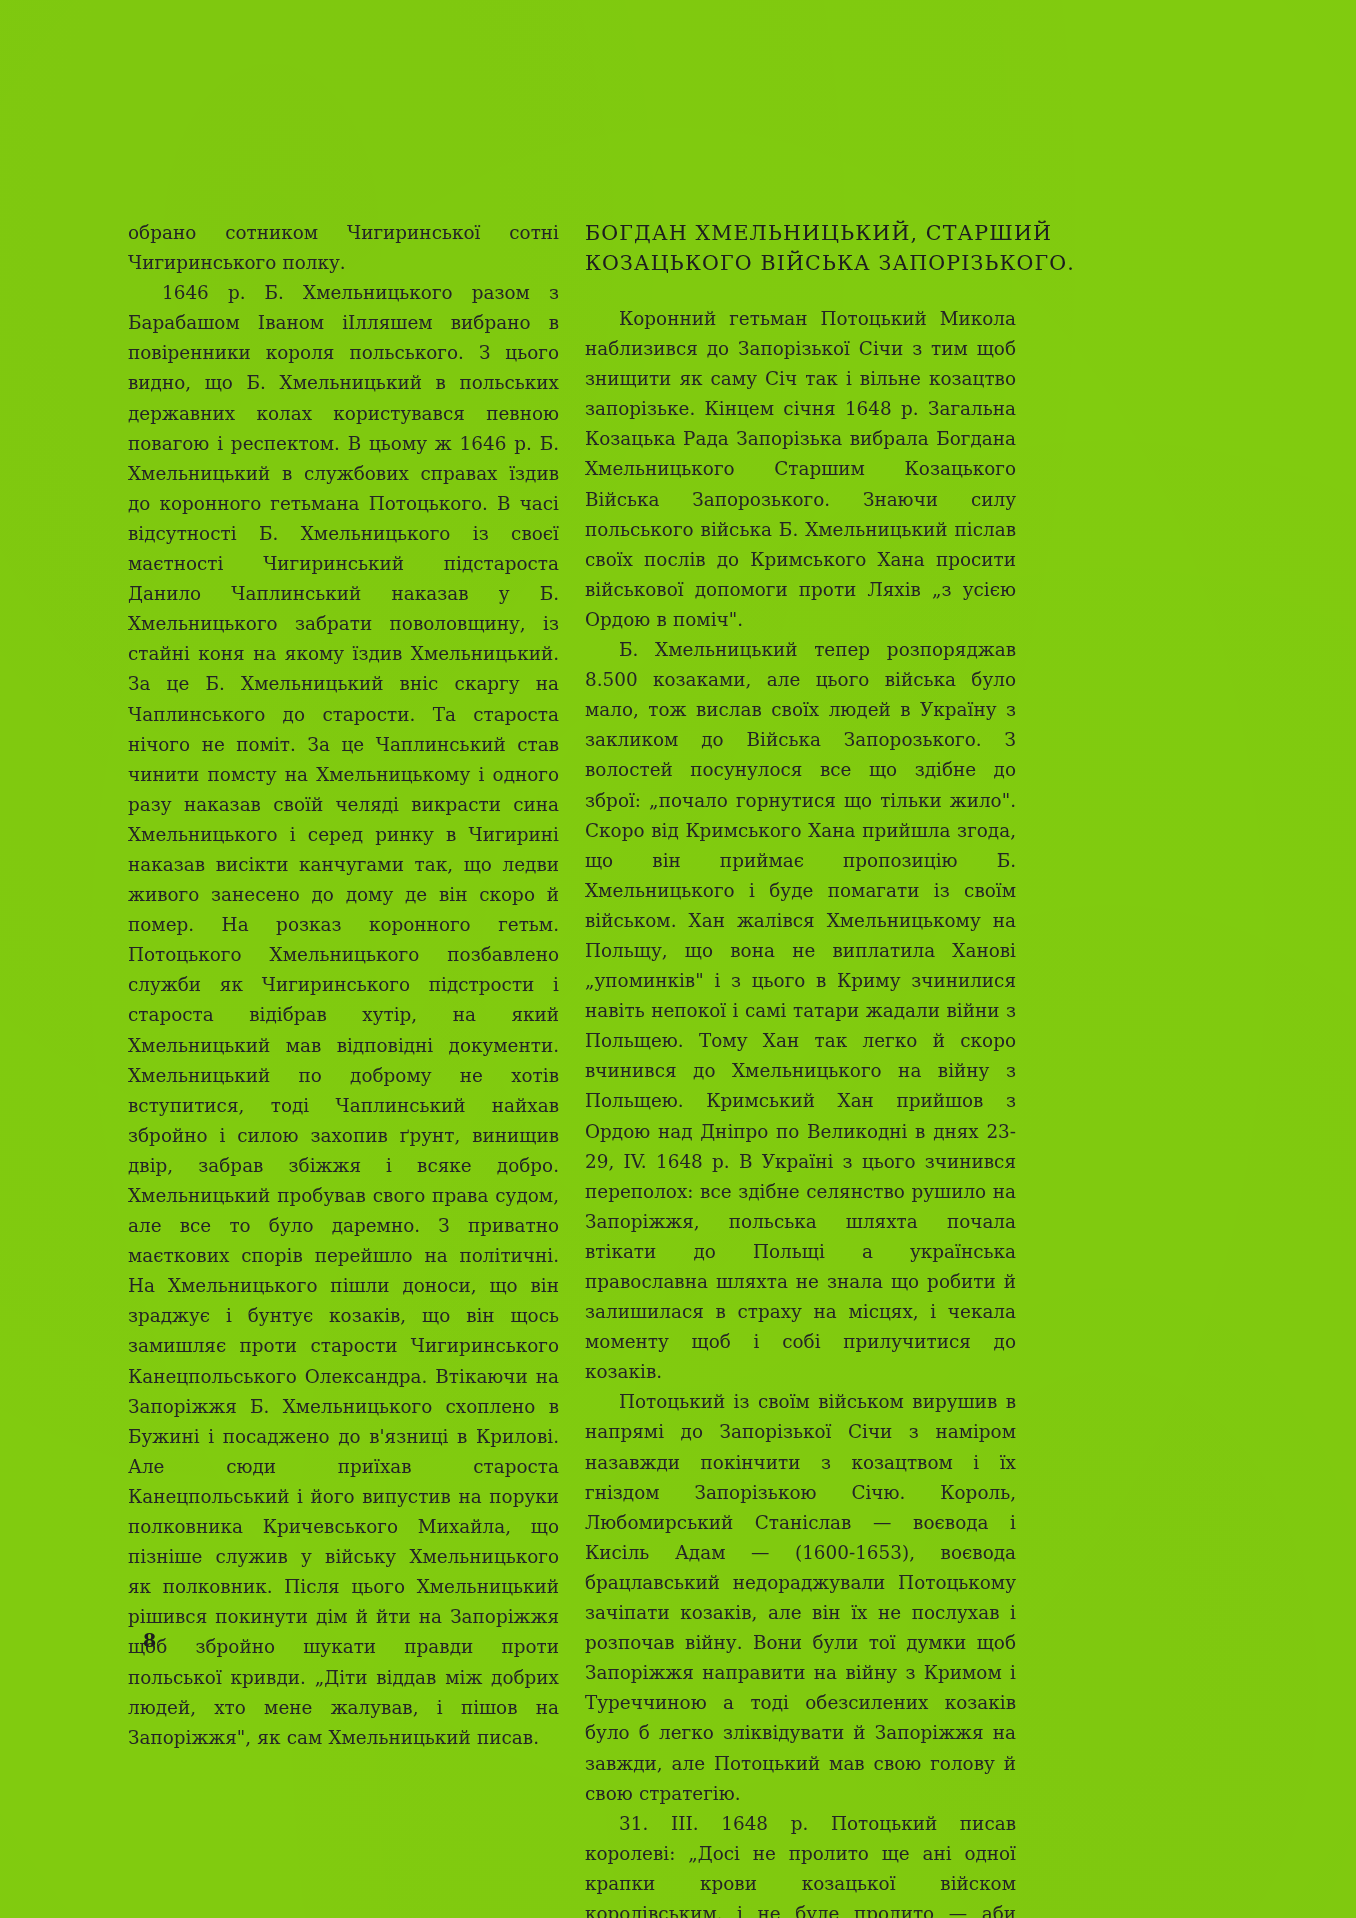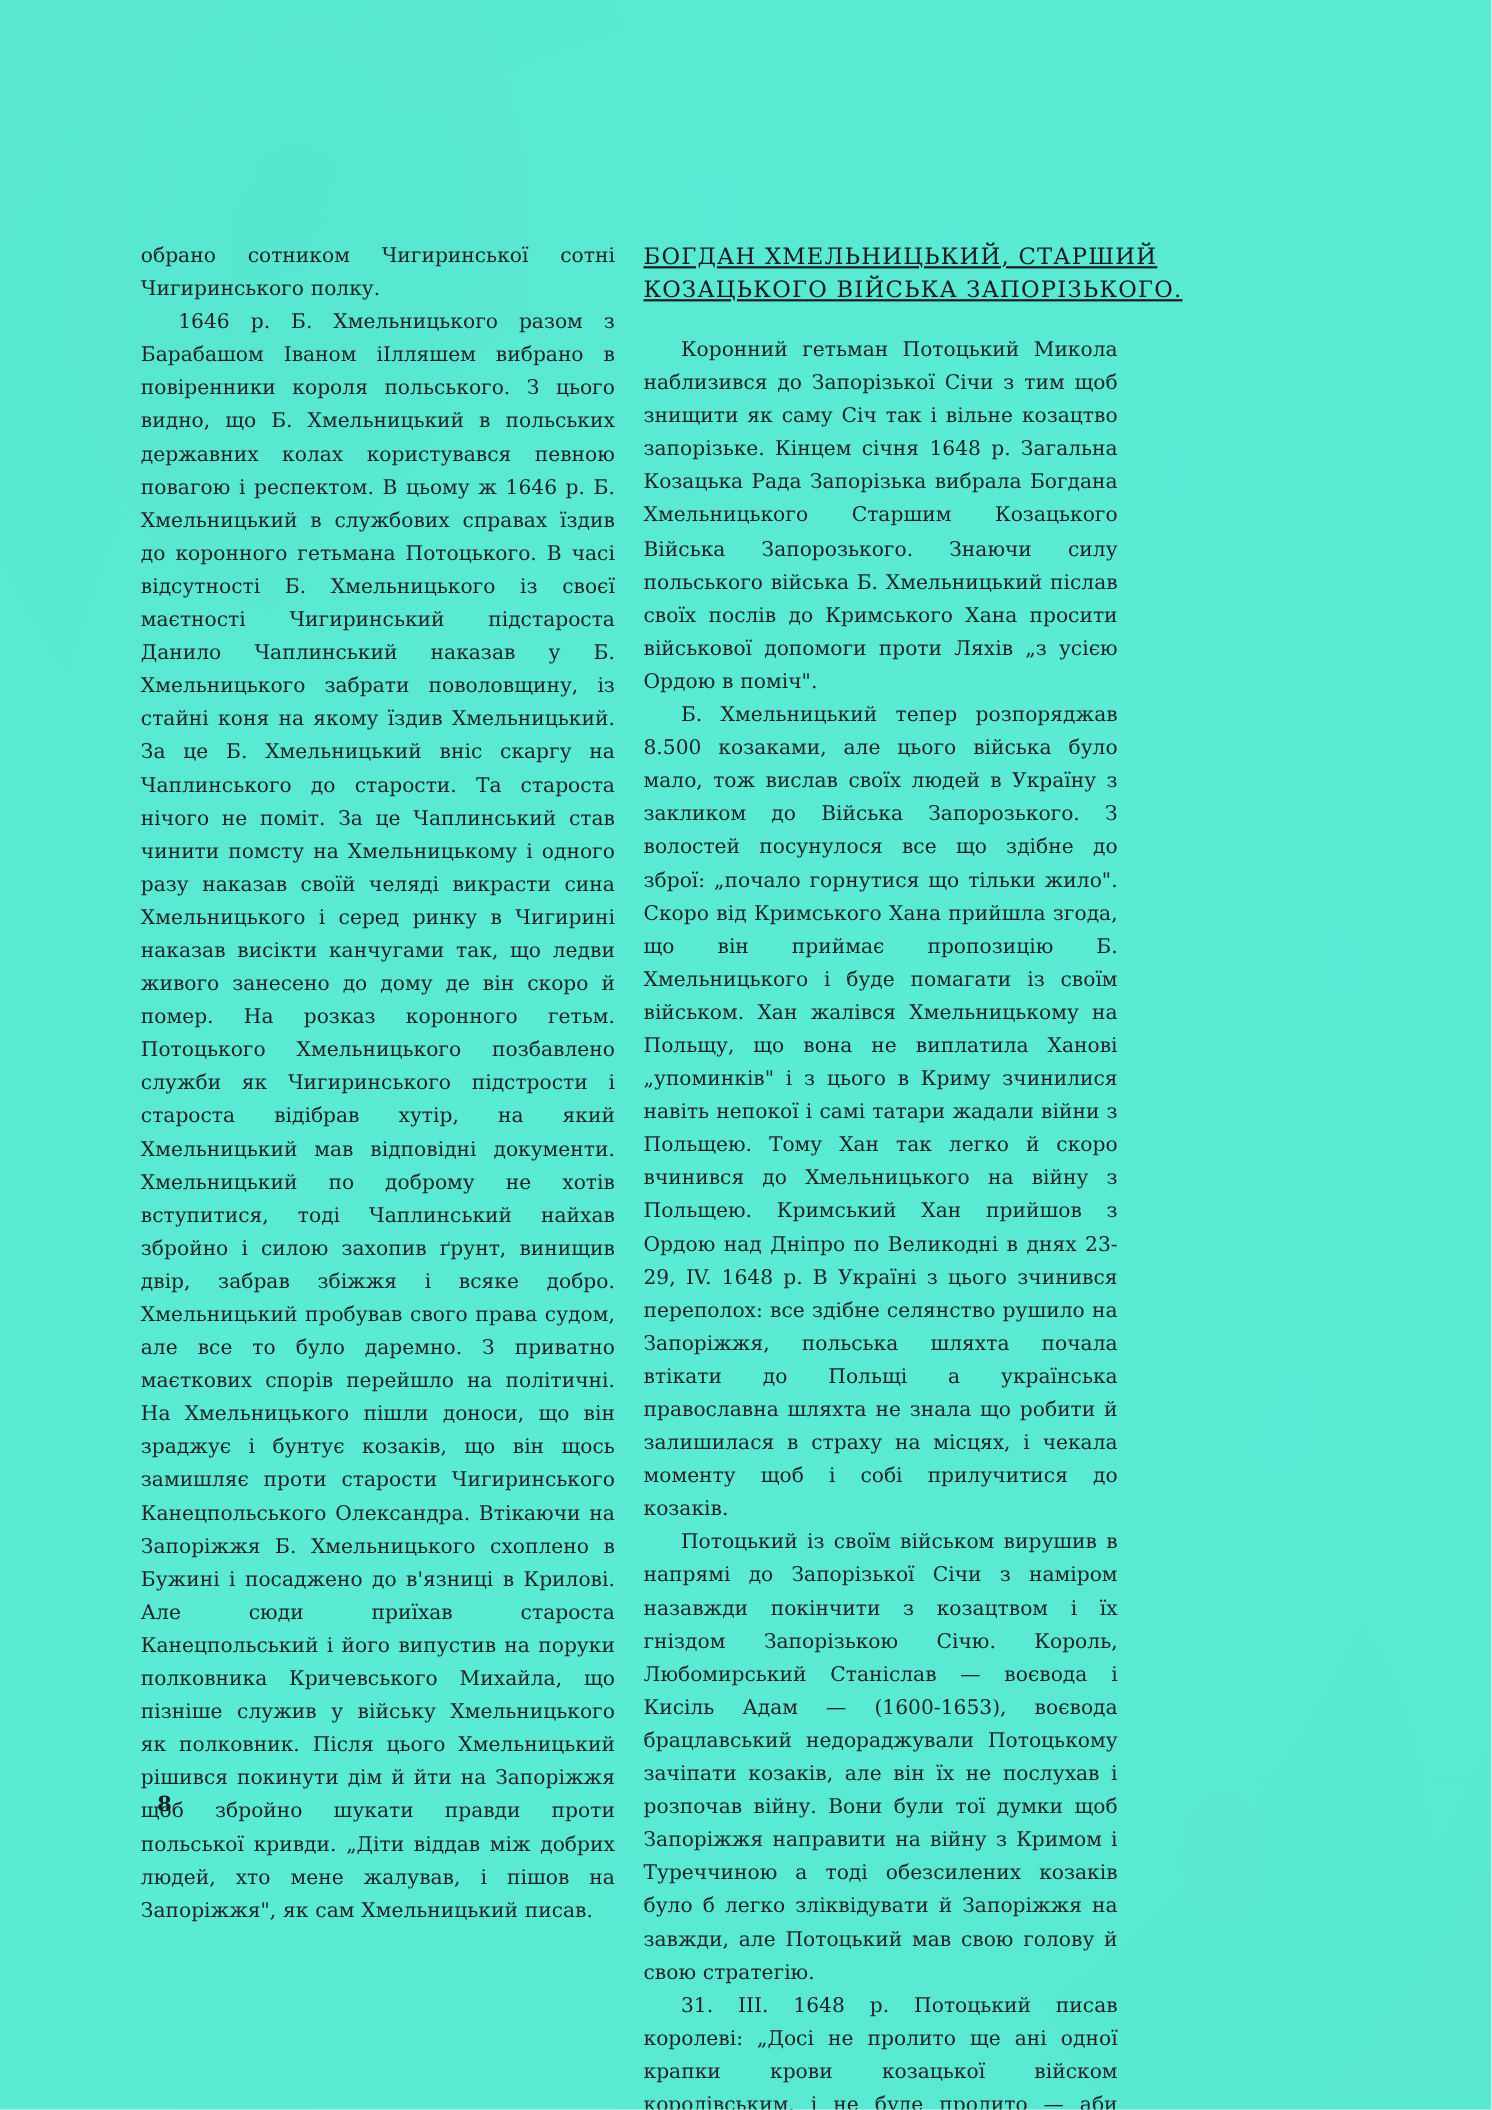--- a/index.html
+++ b/index.html
@@ -7,21 +7,21 @@
     margin: 0;
     padding: 0;
     background: #ffffff;
   }
 
   .page {
     position: relative;
     width: 1356px;
     height: 1918px;
     margin: 0 auto;
-    background: #5eead4;
+    background: #84cc16;
     overflow: hidden;
     
     box-sizing: border-box;
   }
 
   
   .paper-grain {
     position: absolute;
     inset: 0;
     pointer-events: none;
@@ -75,21 +75,20 @@
 
   .col-heading {
     margin: 0 0 26px 0;
     font-size: 20.6px;
     line-height: 30px;
     letter-spacing: 0.055em;
     text-align: center;
     font-weight: 400;
     text-transform: uppercase;
     color: #232325;
-    text-decoration: underline;
   }
 
   .col-heading .heading-line {
     display: block;
     white-space: nowrap;
   }
 
   .page-number {
     position: absolute;
     left: 143px;

